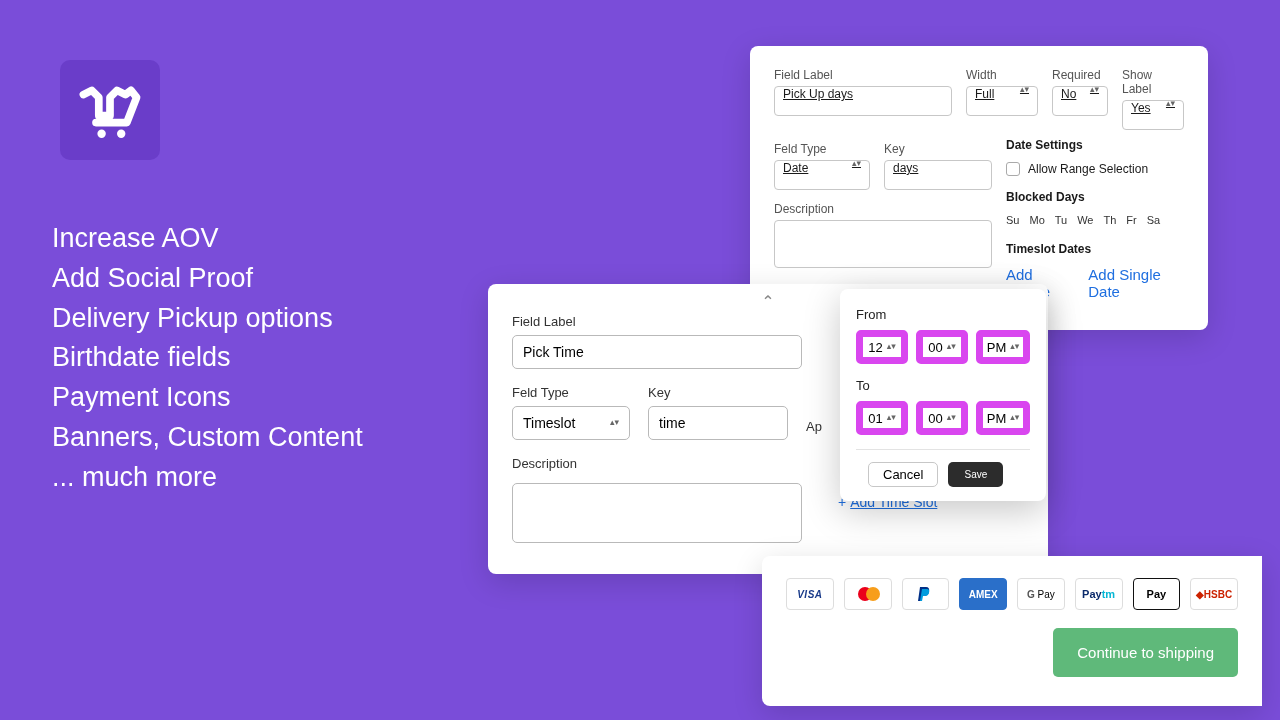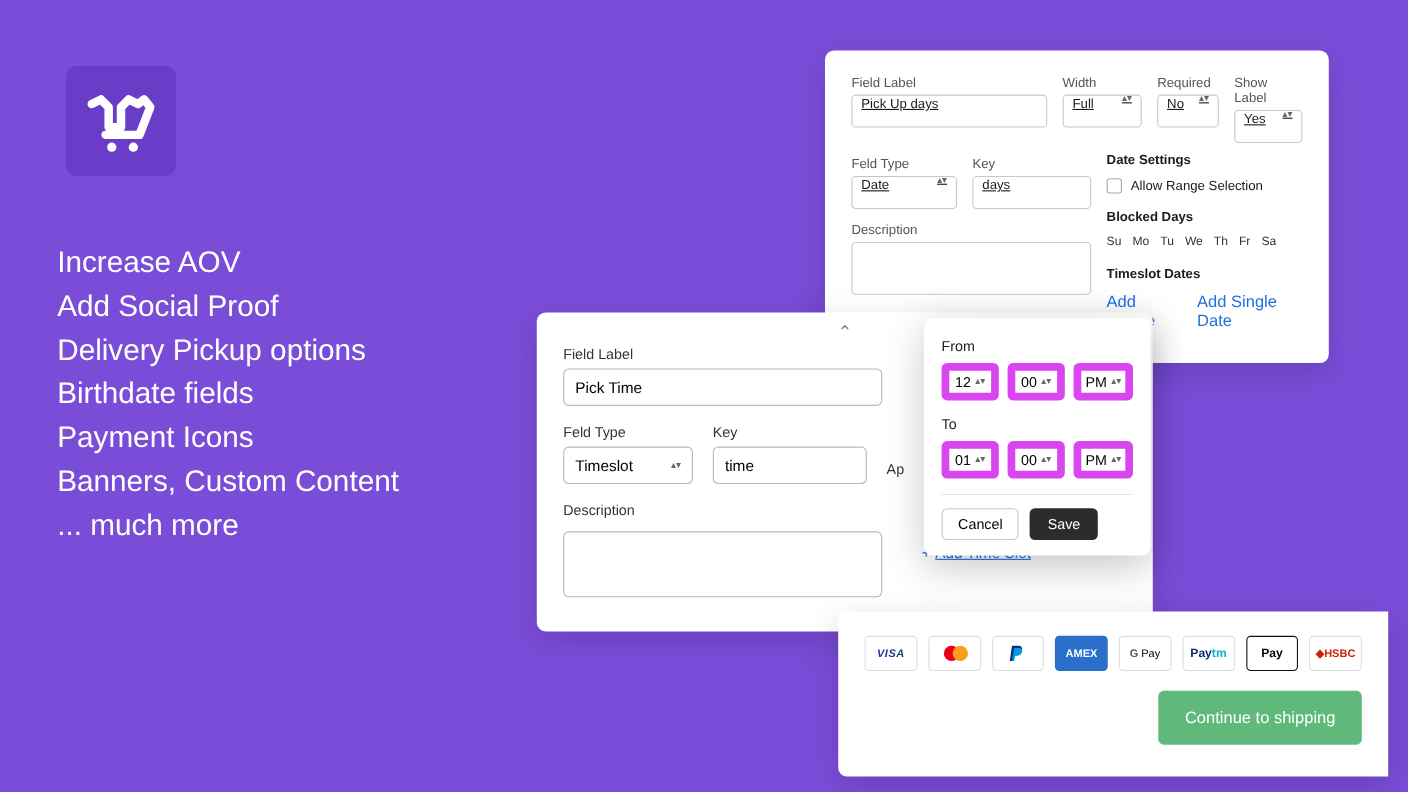--- a/index.html
+++ b/index.html
@@ -84,25 +84,25 @@
   .pop-row { display: flex; gap: 8px; margin-bottom: 14px; }
   .pop-fld {
     border: 7px solid #d946ef; border-radius: 5px; height: 34px; width: 52px;
     display: flex; align-items: center; justify-content: center; gap: 4px; font-size: 13px;
   }
   .pop-fld.wide { width: 54px; }
   .pop-divider { border: none; border-top: 1px solid #e3e3e3; margin: 0 0 12px; }
   .pop-btns { display: flex; gap: 10px; }
   .btn-cancel {
     border: 1px solid #c7c7c7; border-radius: 5px; background: #fff;
-    padding: 1px 14px; font-size: 13px; cursor: pointer;
+    padding: 1px 14px; font-size: 13px; cursor: pointer; margin-left: 12px;
   }
   .btn-save {
     border: none; border-radius: 5px; background: #2c2c2c; color: #fff;
-    padding: 7px 16px; font-size: 13px; font-weight: 500; cursor: pointer;
+    padding: 7px 16px; font-size: 10px; font-weight: 500; cursor: pointer;
   }
   
   .bottom-card {
     top: 556px; left: 762px; width: 500px; height: 150px;
     background: #fff; border-radius: 8px 0 0 8px;
     box-shadow: 0 8px 30px rgba(0,0,0,0.15);
     padding: 22px 24px;
     display: flex; flex-direction: column; gap: 18px;
   }
   .pay-icons { display: flex; gap: 10px; justify-content: flex-end; align-items: center; }

